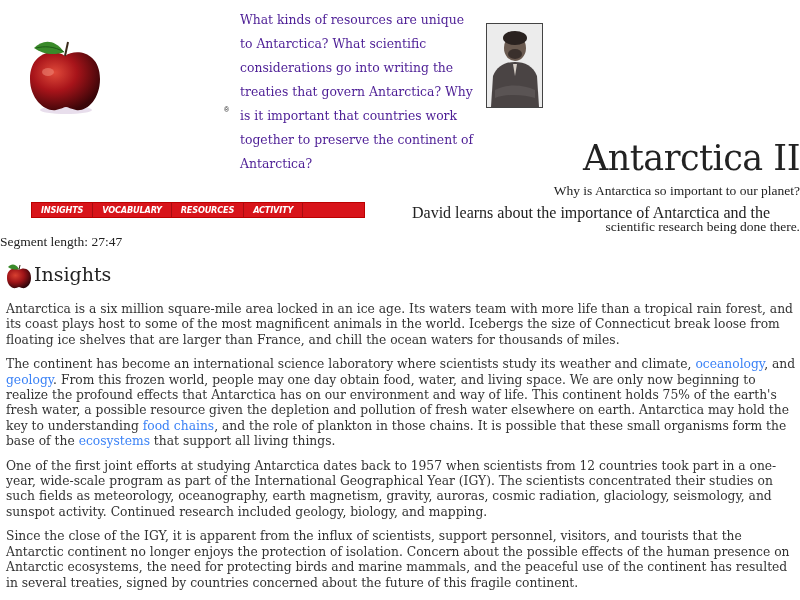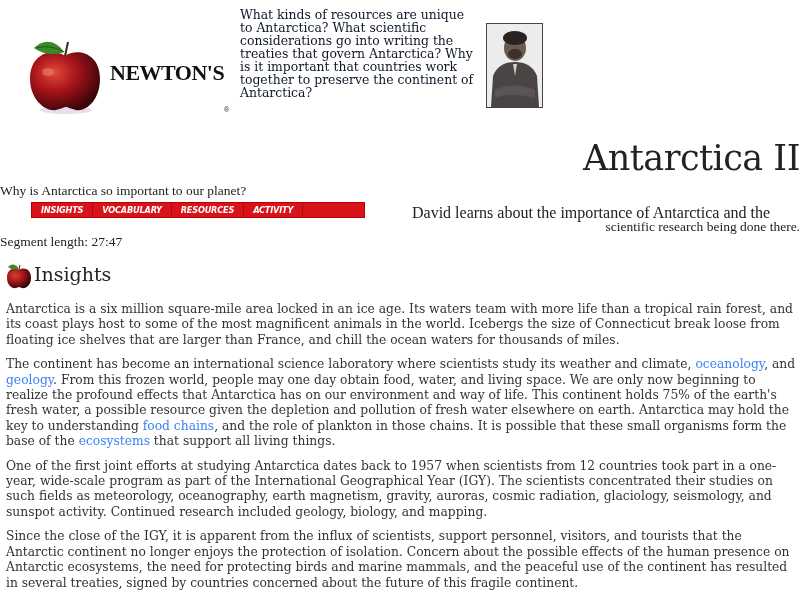--- a/index.html
+++ b/index.html
@@ -19,33 +19,33 @@
       position: absolute; left: 86px; top: 54px;
       font-family: "Liberation Serif", serif; font-weight: bold;
       font-size: 42px; letter-spacing: -1px; color: #111; line-height: 1;
     }
     .logo-reg {
       position: absolute; left: 206px; top: 86px; font-size: 7px;
       font-family: "Liberation Sans", sans-serif;
     }
     .intro {
       position: absolute; left: 240px; top: 8px; width: 240px;
-      font-size: 12.4px; line-height: 13px; color: #0f172a;
+      font-size: 12.4px; line-height: 24px; color: #4c1d95;
     }
     .portrait {
       position: absolute; left: 486px; top: 23px; width: 55px; height: 83px;
       border: 1px solid #444; background: #e6e6e6; overflow: hidden;
     }
     .title {
       position: absolute; left: 0; top: 138px; width: 800px; text-align: right;
       font-family: "DejaVu Serif", serif; font-size: 35px; color: #222;
       letter-spacing: -0.5px;
     }
     .subtitle {
-      position: absolute; left: 0; top: 183px; width: 800px; text-align: left;
+      position: absolute; left: 0; top: 183px; width: 800px; text-align: right;
       font-family: "Liberation Serif", serif; font-size: 13.5px; color: #222;
     }
     .nav {
       position: absolute; left: 31px; top: 202px; height: 14px;
       display: flex; background: #d8141a; border: 1px solid #b00;
     }
     .nav-item {
       font-family: "DejaVu Sans", sans-serif; font-style: italic; font-weight: bold;
       font-size: 8.2px; color: #ffffff; text-transform: uppercase;
       padding: 0 9px; line-height: 14px; border-right: 1px solid #a80d10;
@@ -84,21 +84,20 @@
           <stop offset="100%" stop-color="#3a0508"></stop>
         </radialGradient>
       </defs>
       <ellipse cx="42" cy="76" rx="26" ry="4" fill="#d8c8e0" opacity="0.6"></ellipse>
       <path d="M41 22 C30 14 6 18 6 45 C6 66 22 78 32 76 C37 75 40 73 42 73 C44 73 47 75 52 76 C62 78 76 66 76 45 C76 18 52 14 41 22 Z" fill="url(#ag)"></path>
       <ellipse cx="24" cy="38" rx="6" ry="4" fill="#f08a7a" opacity="0.55"></ellipse>
       <path d="M41 22 L44 8" stroke="#3a2a1a" stroke-width="2"></path>
       <path d="M40 18 C30 4 18 6 10 14 C18 20 30 22 40 18 Z" fill="#3a8a2a"></path>
       <path d="M40 18 C30 12 20 12 12 14" stroke="#1e5a18" stroke-width="1" fill="none"></path>
     </svg>
-    <span class="logo-text1">NEWTON'S</span>
     <span class="logo-reg">®</span>
   </div>
 
   <div class="intro">What kinds of resources are unique to Antarctica? What scientific considerations go into writing the treaties that govern Antarctica? Why is it important that countries work together to preserve the continent of Antarctica?</div>
 
   <div class="portrait">
     <svg width="55" height="83" viewBox="0 0 55 83">
       <rect width="55" height="83" fill="#ececec"></rect>
       <ellipse cx="28" cy="24" rx="11" ry="13" fill="#6a5a50"></ellipse>
       <ellipse cx="28" cy="14" rx="12" ry="7" fill="#2a2220"></ellipse>

